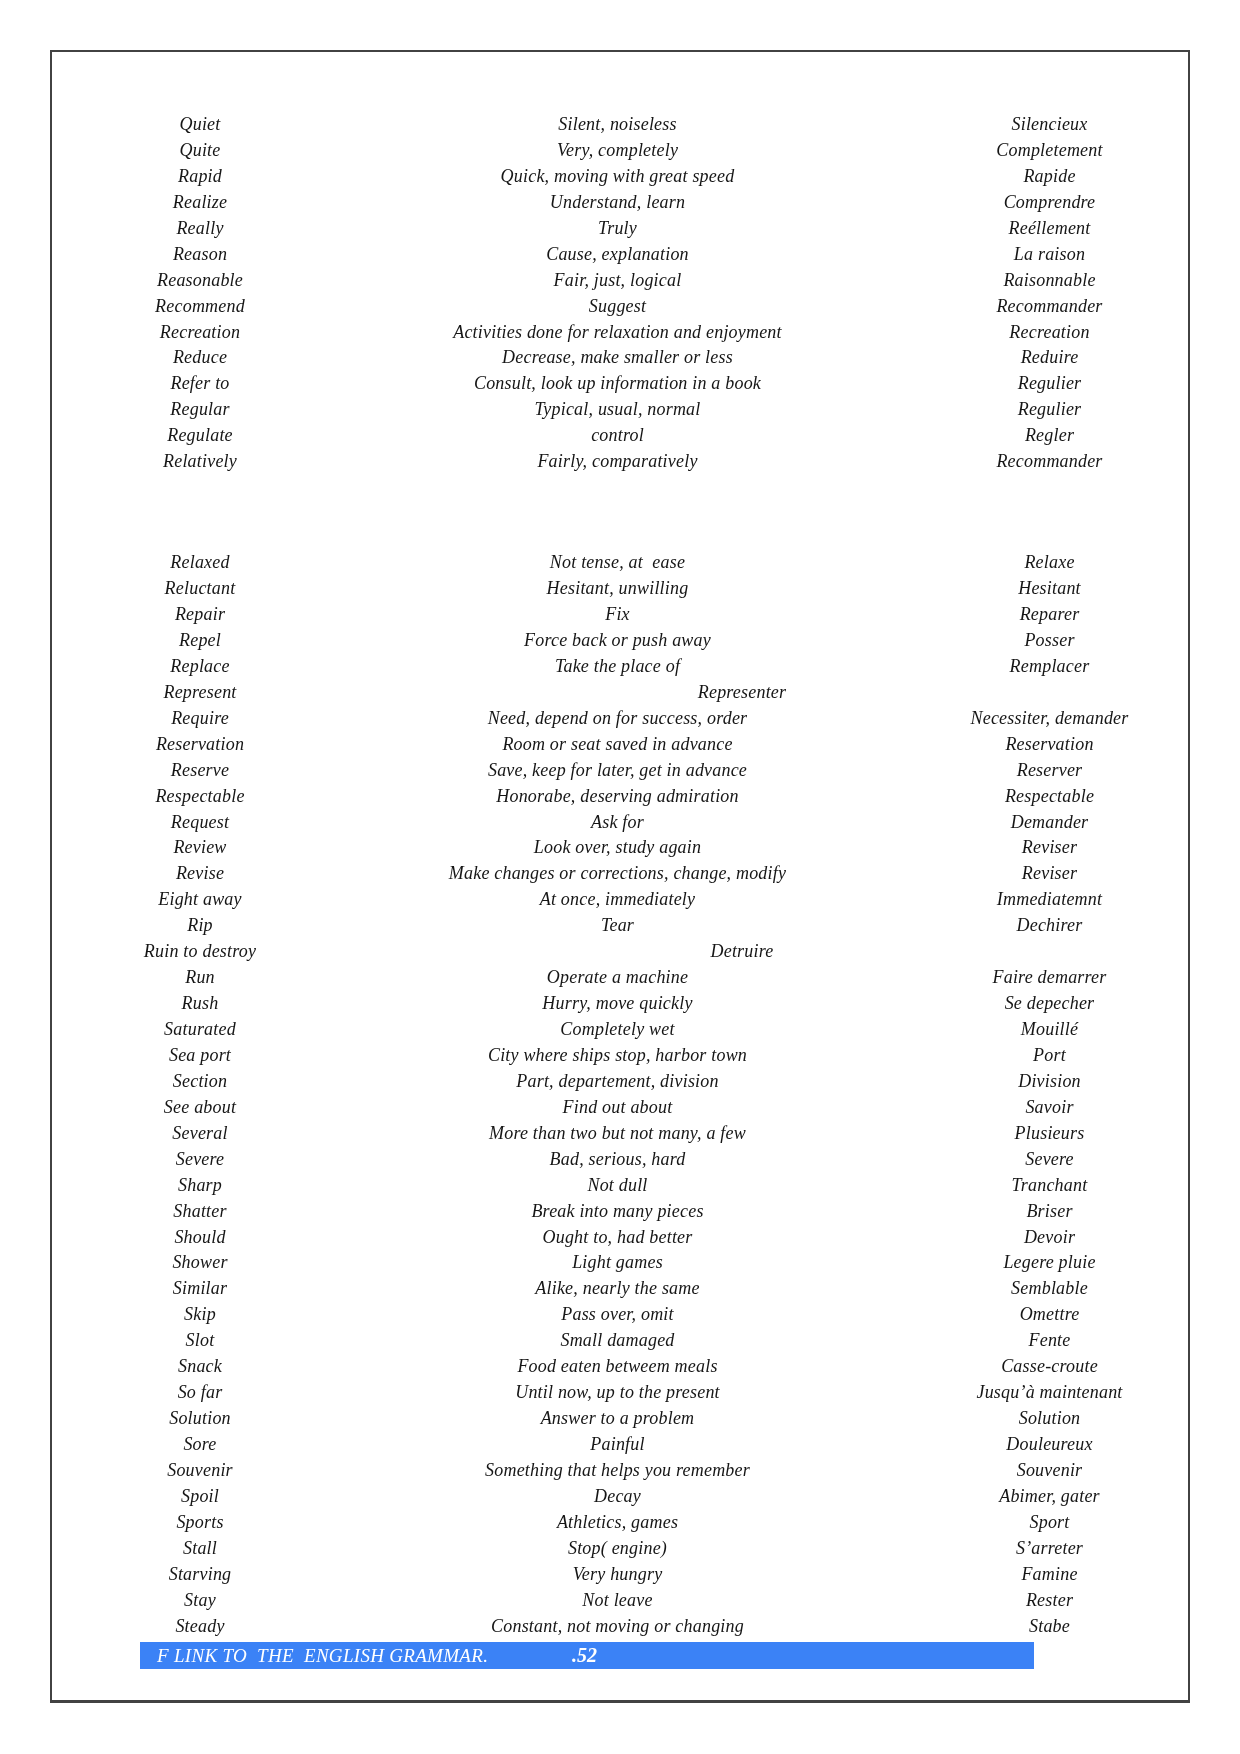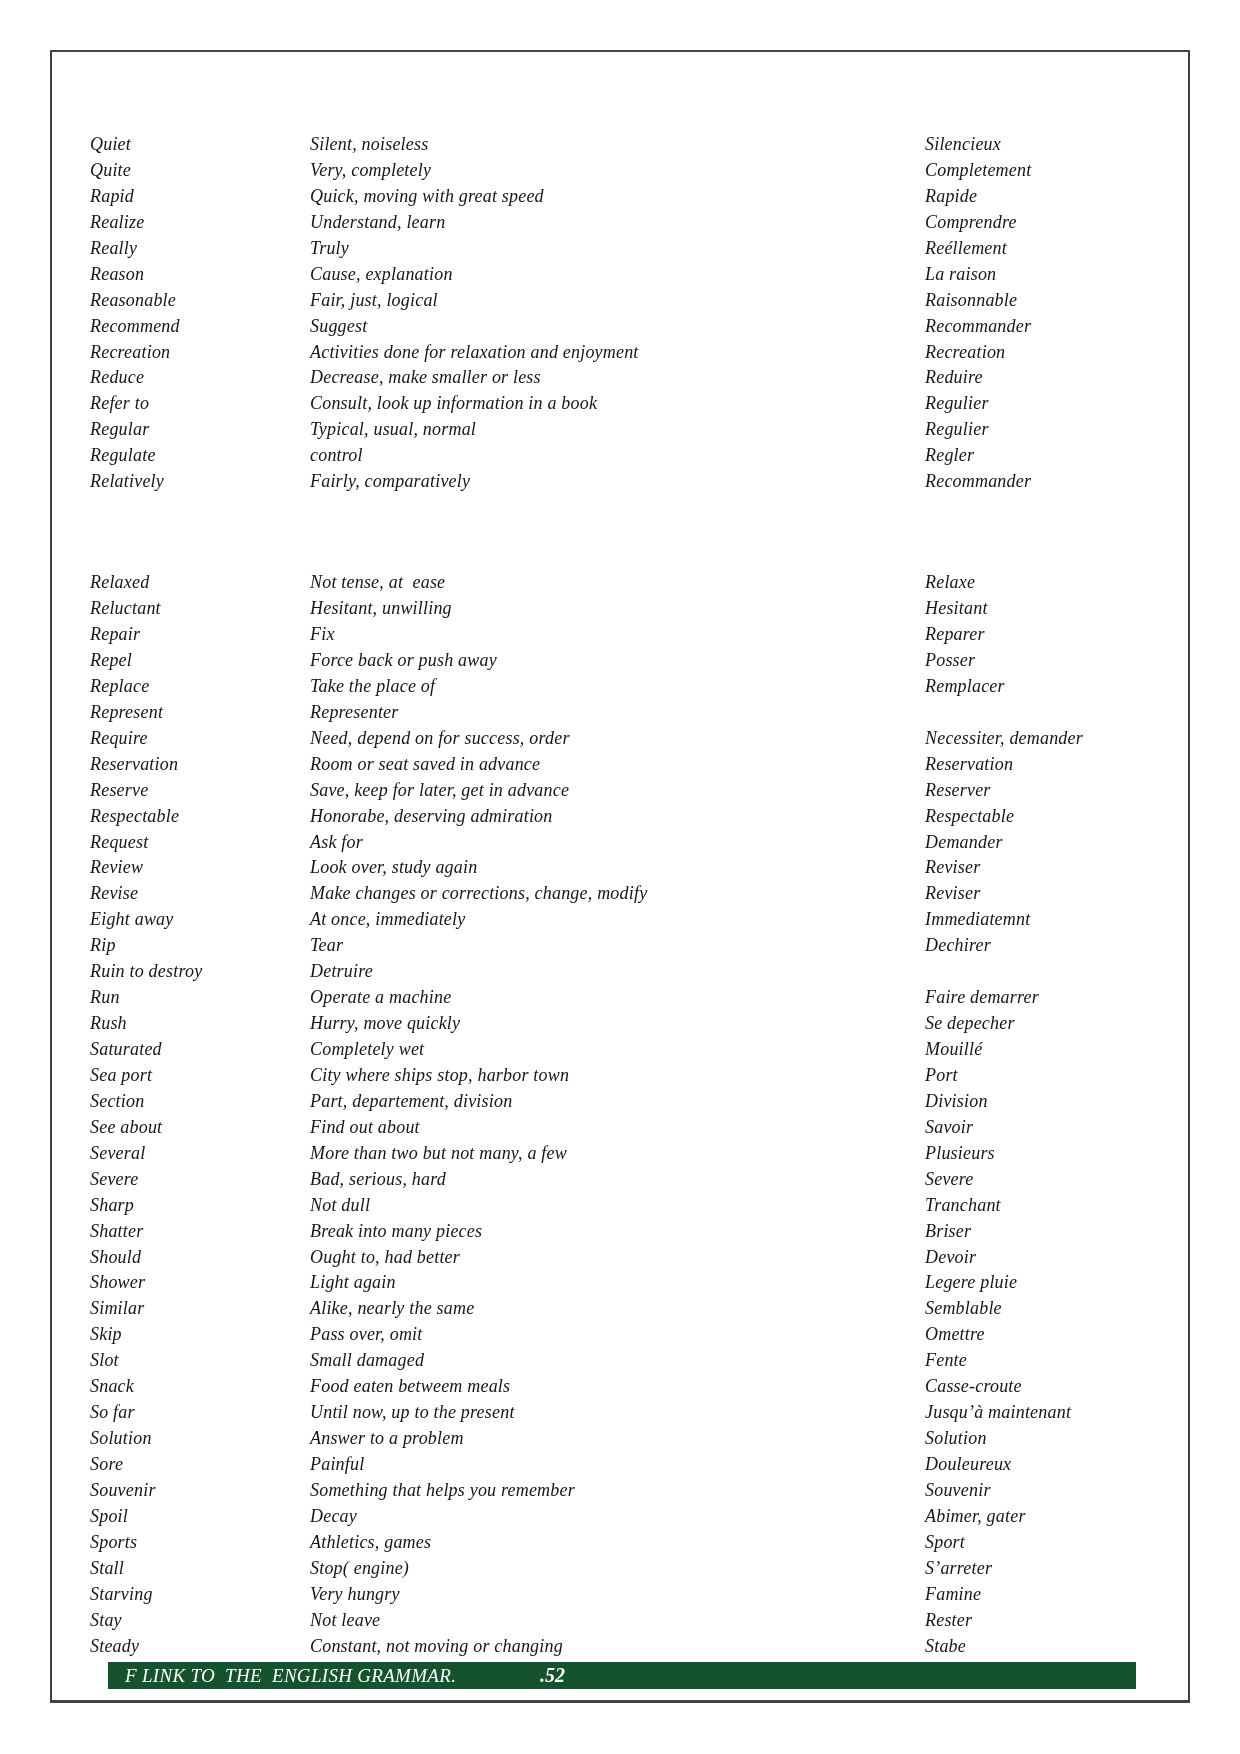--- a/index.html
+++ b/index.html
@@ -18,21 +18,22 @@
     position: absolute;
     left: 50px;
     top: 50px;
     width: 1136px;
     height: 1648px;
     border: 2px solid #424242;
     border-bottom-width: 3px;
     background: #ffffff;
   }
   .vocab {
-    padding: 80px 14px 0 38px;
+    padding: 60px 14px 0 38px;
+    text-align: center;
   }
   .section + .section {
     margin-top: 75px;
   }
   .row {
     display: flex;
     height: 25.95px;
     align-items: flex-start;
   }
   .row span {
@@ -42,25 +43,25 @@
     color: #161616;
     letter-spacing: 0.2px;
     white-space: pre;
     overflow: visible;
   }
   .c-en { width: 220px; flex: 0 0 220px; }
   .c-def { width: 615px; flex: 0 0 615px; }
   .c-fr { flex: 1; }
   .footer-bar {
     position: relative;
-    margin-left: 56px;
+    margin-left: 88px;
     margin-top: 2px;
-    width: 1028px;
+    width: 894px;
     height: 27px;
-    background: #14532d;
+    background: #3b82f6;
   }
   .footer-title {
     position: absolute;
     left: 17px;
     top: 0;
     line-height: 27px;
     color: #ffffff;
     font-style: italic;
     font-size: 19px;
     white-space: pre;
@@ -324,21 +325,21 @@
   </div>
 
   <div class="row">
     <span class="c-en">Should</span>
     <span class="c-def">Ought to, had better</span>
     <span class="c-fr">Devoir</span>
   </div>
 
   <div class="row">
     <span class="c-en">Shower</span>
-    <span class="c-def">Light again</span>
+    <span class="c-def">Light games</span>
     <span class="c-fr">Legere pluie</span>
   </div>
 
   <div class="row">
     <span class="c-en">Similar</span>
     <span class="c-def">Alike, nearly the same</span>
     <span class="c-fr">Semblable</span>
   </div>
 
   <div class="row">

